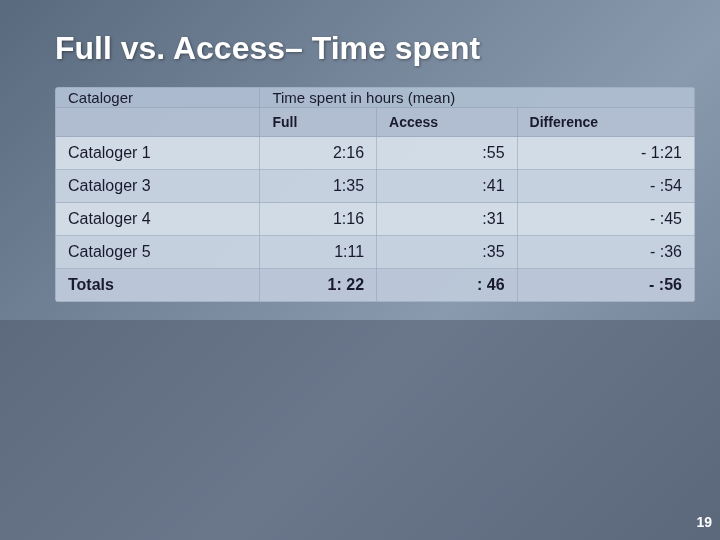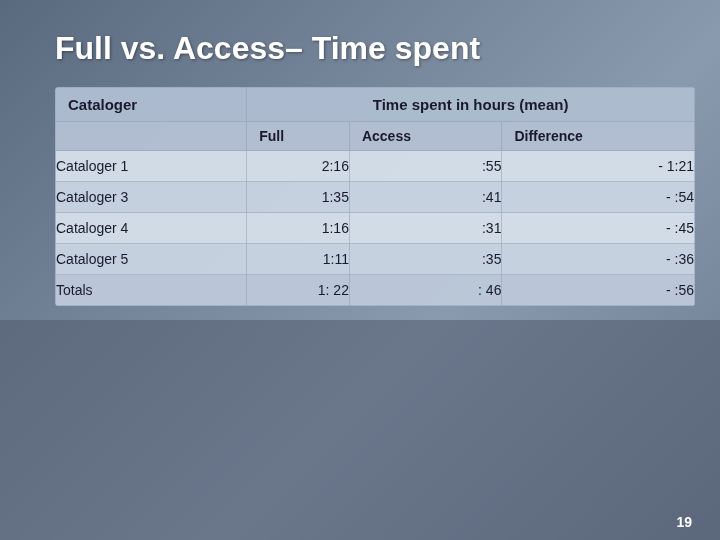--- a/index.html
+++ b/index.html
@@ -56,30 +56,30 @@
     table {
       width: 100%;
       border-collapse: collapse;
       background: rgba(200, 210, 225, 0.82);
       border-radius: 4px;
       overflow: hidden;
     }
 
     thead tr:first-child th {
       background: rgba(170, 185, 205, 0.9);
-      font-weight: bold;
+      font-weight: normal;
       font-size: 15px;
       color: #1a1a2e;
-      padding: 8px 12px;
+      padding: 1px 12px;
       border: 1px solid rgba(150,165,185,0.7);
       text-align: left;
     }
 
     thead tr:first-child th.header-span {
-      text-align: center;
+      text-align: left;
     }
 
     thead tr:second-child th {
       background: rgba(170, 185, 205, 0.85);
     }
 
     thead tr.subheader th {
       background: rgba(175, 188, 208, 0.88);
       font-weight: bold;
       font-size: 14px;
@@ -87,54 +87,54 @@
       padding: 6px 12px;
       border: 1px solid rgba(150,165,185,0.7);
       text-align: left;
     }
 
     thead tr.subheader th:first-child {
       text-align: left;
     }
 
     tbody tr td {
-      padding: 7px 0;
+      padding: 7px 12px;
       border: 1px solid rgba(150,165,185,0.6);
-      font-size: 14px;
+      font-size: 16px;
       color: #1a1a2e;
       background: rgba(210, 220, 232, 0.75);
       text-align: right;
     }
 
     tbody tr td:first-child {
       text-align: left;
       font-weight: normal;
     }
 
     tbody tr:last-child td {
-      font-weight: normal;
+      font-weight: bold;
       background: rgba(185, 198, 215, 0.85);
     }
 
     tbody tr:nth-child(odd) td {
       background: rgba(215, 225, 235, 0.78);
     }
 
     tbody tr:nth-child(even) td {
       background: rgba(200, 212, 226, 0.75);
     }
 
     tbody tr:last-child td {
       background: rgba(185, 198, 215, 0.88);
     }
 
     .page-number {
       position: absolute;
       bottom: 10px;
-      right: 28px;
+      right: 8px;
       color: #ffffff;
       font-size: 14px;
       font-weight: bold;
       z-index: 3;
     }
   </style>
 </head>
 <body>
 
 <div class="bg-image"></div>

